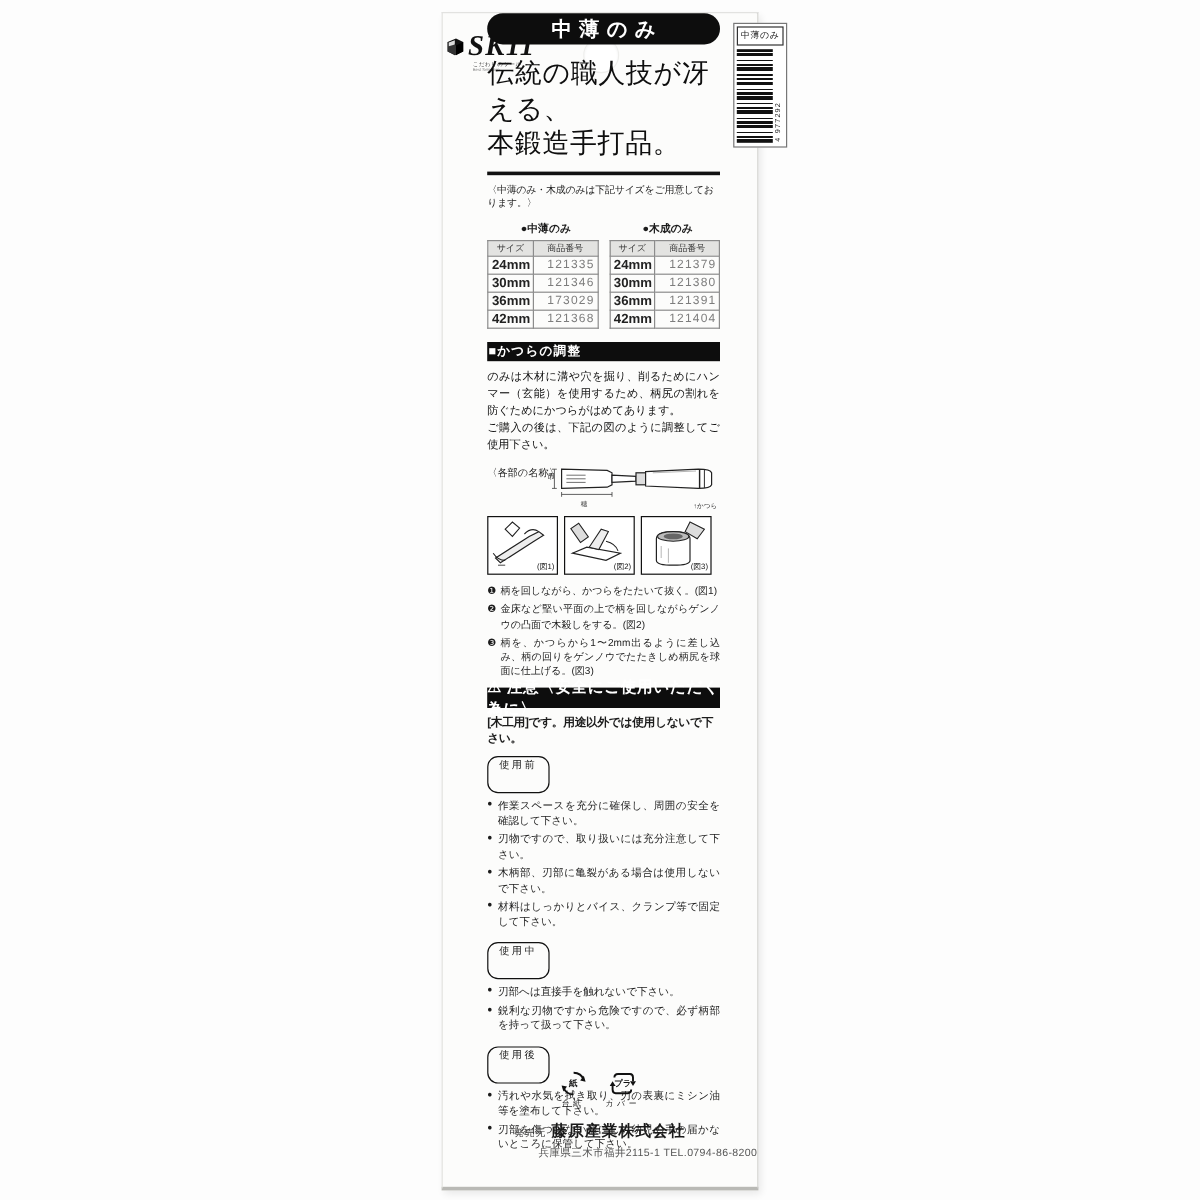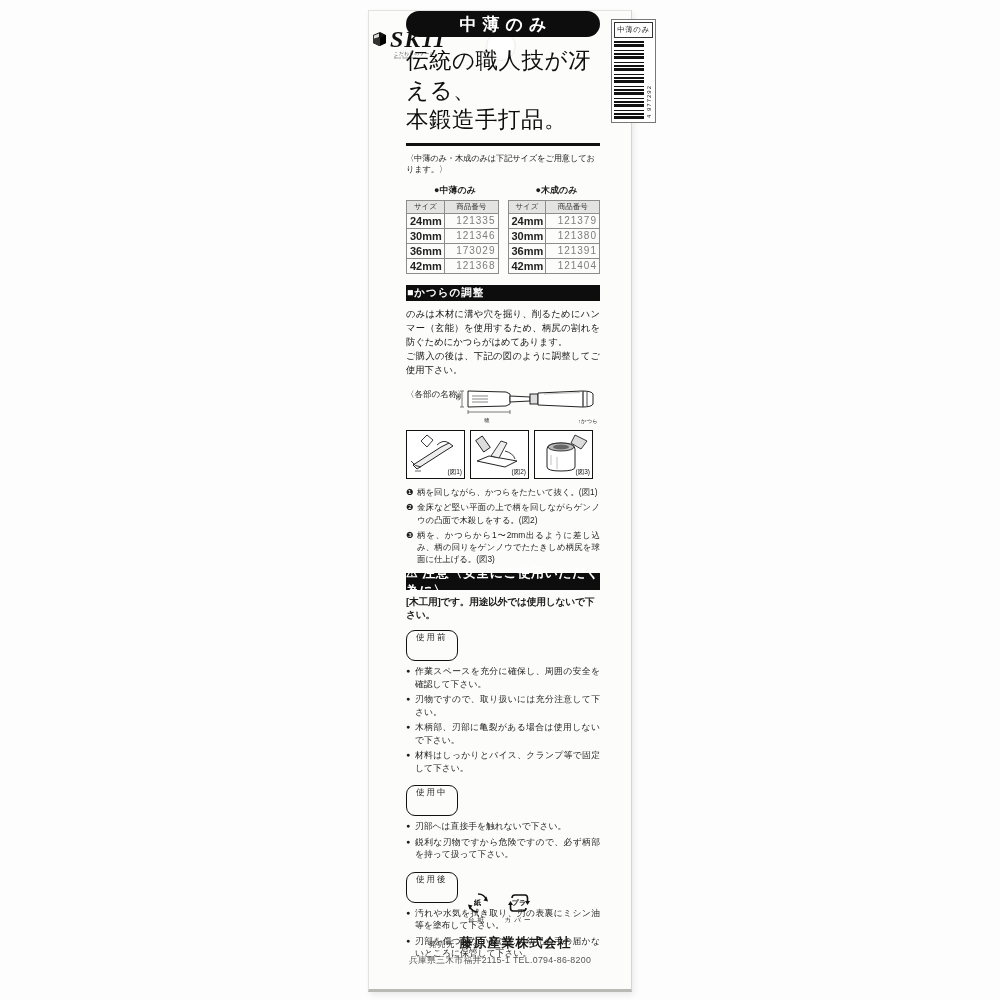--- a/index.html
+++ b/index.html
@@ -83,21 +83,21 @@
   
   .footer{position:absolute;left:0;bottom:22px;width:100%;text-align:center;}
   .marks{display:flex;justify-content:center;gap:16px;align-items:flex-end;}
   .mark{display:flex;flex-direction:column;align-items:center;}
   .mark-icon{position:relative;width:22px;height:22px;}
   .mark-sym{position:absolute;left:0;top:0;width:100%;height:100%;display:flex;align-items:center;justify-content:center;
             font-size:7px;font-weight:bold;color:#111;}
   .mark-cap{font-size:6.5px;margin-top:2px;letter-spacing:3px;color:#222;}
   .publisher{margin-top:9px;font-size:13px;font-weight:bold;letter-spacing:1px;color:#1a1a1a;}
   .publisher .prefix{font-size:8px;font-weight:normal;margin-right:4px;color:#333;}
-  .address{font-size:8.8px;color:#555;margin-top:3px;letter-spacing:.3px;}
+  .address{font-size:8.8px;color:#555;margin-top:3px;letter-spacing:.3px;text-align:right;}
 </style>
 </head>
 <body>
 
 <div class="stage">
   <div class="card">
 
     <div class="hdr">
       <div class="logo">
         <svg class="logo-cube" width="17" height="17" viewBox="0 0 17 17">

